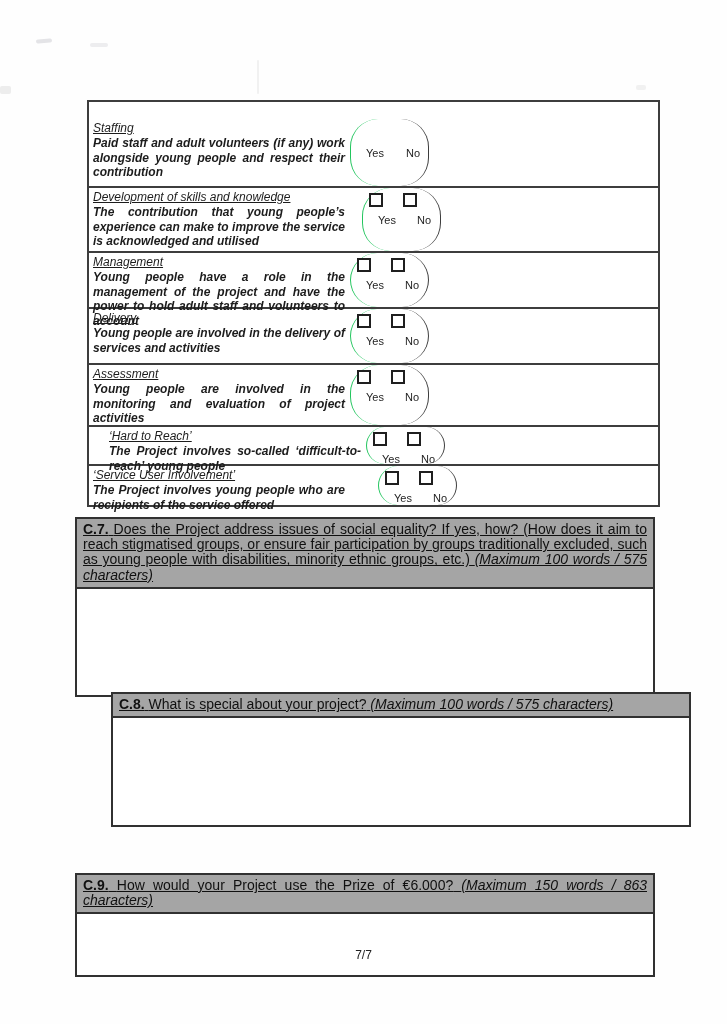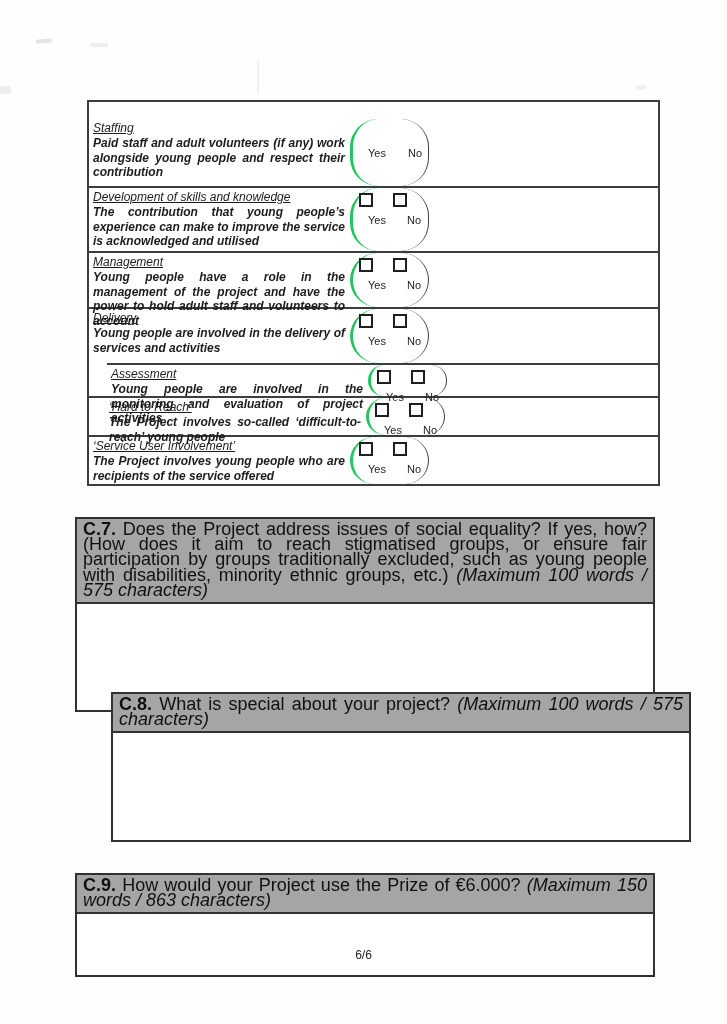--- a/index.html
+++ b/index.html
@@ -24,42 +24,42 @@
   .trow { display:flex; border-top:2px solid #3d3d3d; }
   .trow:first-child { border-top:none; }
   .tcell { min-height:100%; }
   .cell-desc {
     width:261px; padding:2px 5px 2px 4px;
     font-style:italic; font-size:12px; line-height:14.8px;
   }
   .row-title { text-decoration:underline; }
   .row-desc  { text-align:justify;font-weight:bold; }
   .cell-yn {
-    width:79px; border-left:3px solid #22c55e; border-right:1px solid #3d3d3d;
+    width:79px; border-left:1px solid #22c55e; border-right:1px solid #3d3d3d;
     position:relative;
     border-radius:28px;
   }
   .cb-row { display:flex; gap:20px; margin:5px 0 0 6px; }
   .cb {
     width:14px; height:14px; border:2px solid #1f1f1f; background:#fff;
     display:inline-block;
   }
   .yn-row { display:flex; gap:21px; margin:7px 0 0 15px; font-size:11px; color:#242424; }
   .yn-center { display:flex; gap:22px; margin-left:15px; height:100%; align-items:center; font-size:11px; color:#242424; }
   .cell-empty { flex:1; background:#fff; }
 
   
   .section { position:absolute; left:75px; width:580px; }
   .sec-c7 { top:517px; }
   .sec-c8 { top:692px;margin-left:36px; }
   .sec-c9 { top:849px;margin-top:24px; }
   .sec-header {
     background:#a5a5a5; border:2px solid #313131; border-bottom:none;
-    padding:3px 6px 4px 6px; font-size:18px; line-height:15.2px;
-    text-align:justify; color:#101010;
+    padding:3px 6px 4px 6px; font-size:14px; line-height:15.2px;
+    text-align:justify; color:#101010;text-decoration:underline;
   }
   .sec-id { font-weight:bold; }
   .sec-limit { font-style:italic; }
   .sec-answer { background:#fff; border:2px solid #313131; }
   .ans-c7 { height:110px; }
   .ans-c8 { height:111px; }
   .ans-c9 { height:65px; }
 
   .footer {
     position:absolute; left:0; top:948px; width:727px;
@@ -86,21 +86,21 @@
       </div>
       <div class="tcell cell-yn">
         <div class="yn-center">
           <span>Yes</span>
           <span>No</span>
         </div>
       </div>
       <div class="tcell cell-empty"></div>
     </div>
 
-    <div class="trow" style="height:65px;">
+    <div class="trow" style="height:65px;gap:12px;">
       <div class="tcell cell-desc">
         <div class="row-title">Development of skills and knowledge</div>
         <div class="row-desc">The contribution that young people’s experience can make to improve the service is acknowledged and utilised</div>
       </div>
       <div class="tcell cell-yn">
         <div class="cb-row">
           <span class="cb"></span>
           <span class="cb"></span>
         </div>
         <div class="yn-row">
@@ -140,21 +140,21 @@
           <span class="cb"></span>
         </div>
         <div class="yn-row">
           <span>Yes</span>
           <span>No</span>
         </div>
       </div>
       <div class="tcell cell-empty"></div>
     </div>
 
-    <div class="trow" style="height:33px;margin-left:18px;">
+    <div class="trow" style="height:62px;">
       <div class="tcell cell-desc">
         <div class="row-title">Assessment</div>
         <div class="row-desc">Young people are involved in the monitoring and evaluation of project activities</div>
       </div>
       <div class="tcell cell-yn">
         <div class="cb-row">
           <span class="cb"></span>
           <span class="cb"></span>
         </div>
         <div class="yn-row">
@@ -176,21 +176,21 @@
           <span class="cb"></span>
         </div>
         <div class="yn-row">
           <span>Yes</span>
           <span>No</span>
         </div>
       </div>
       <div class="tcell cell-empty"></div>
     </div>
 
-    <div class="trow" style="height:49px;">
+    <div class="trow" style="height:41px;gap:28px;">
       <div class="tcell cell-desc">
         <div class="row-title">‘Service User Involvement’</div>
         <div class="row-desc">The Project involves young people who are recipients of the service offered</div>
       </div>
       <div class="tcell cell-yn">
         <div class="cb-row">
           <span class="cb"></span>
           <span class="cb"></span>
         </div>
         <div class="yn-row">
@@ -223,15 +223,15 @@
 
   <div class="section sec-c9">
     <div class="sec-header">
       <span class="sec-id">C.9.</span>
       <span>How would your Project use the Prize of €6.000?</span>
       <span class="sec-limit">(Maximum 150 words / 863 characters)</span>
     </div>
     <div class="sec-answer ans-c9"></div>
   </div>
 
-  <div class="footer">6/6</div>
+  <div class="footer">7/7</div>
 
 </div>
 
 </body></html>

